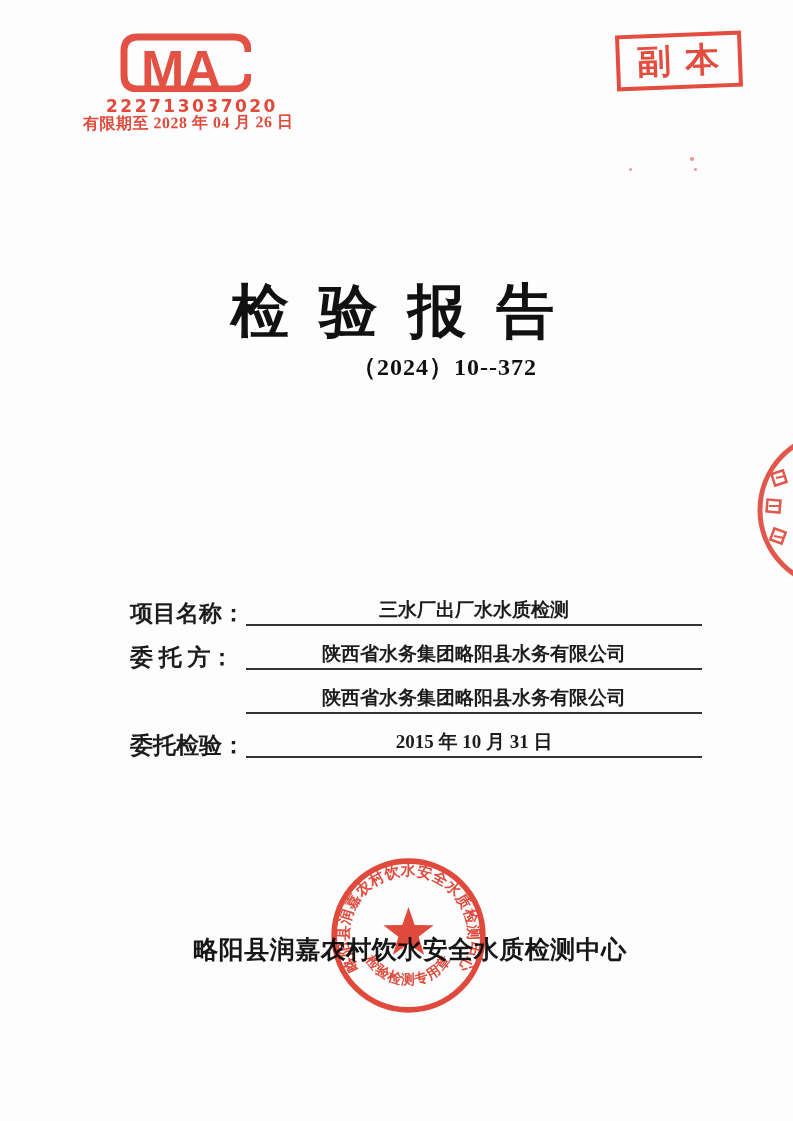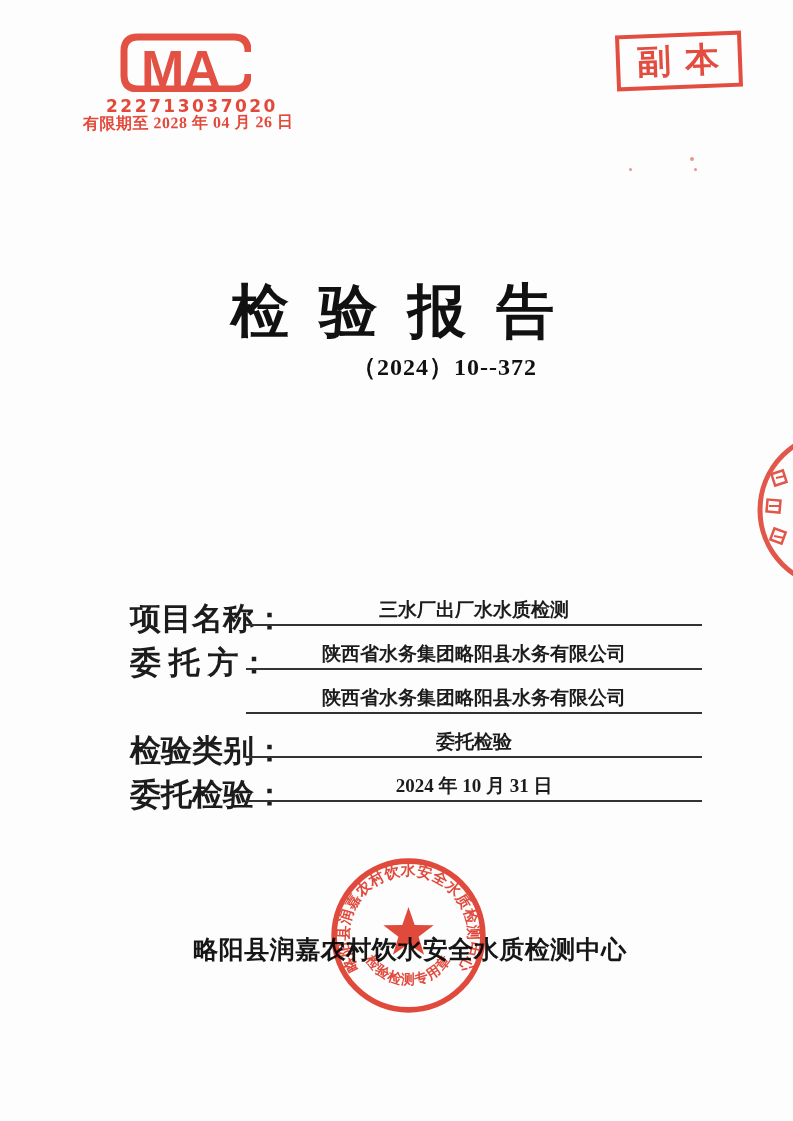--- a/index.html
+++ b/index.html
@@ -38,21 +38,21 @@
   }
   .doc-number{
     left:0;top:351px;width:100%;text-align:center;
     font-size:24px;font-weight:bold;letter-spacing:1px;color:#111;padding-left:48px;
   }
   
   .fields{left:130px;top:596px;width:572px;}
   .field-row{position:relative;height:30px;margin-bottom:14px;}
   .field-label{
     position:absolute;left:0;top:2px;
-    font-size:31px;font-weight:bold;white-space:nowrap;
+    font-size:23px;font-weight:bold;white-space:nowrap;
   }
   .field-value{
     position:absolute;left:116px;right:0;top:0;height:28px;
     border-bottom:2px solid #333;
     text-align:center;font-size:19px;font-weight:bold;line-height:28px;
     white-space:nowrap;
   }
   
   .footer-org{
     left:0;top:933px;width:820px;text-align:center;
@@ -86,26 +86,22 @@
     <span class="field-value">三水厂出厂水水质检测</span>
   </div>
   <div class="field-row">
     <span class="field-label">委 托 方：</span>
     <span class="field-value">陕西省水务集团略阳县水务有限公司</span>
   </div>
   <div class="field-row">
     <span class="field-value">陕西省水务集团略阳县水务有限公司</span>
   </div>
   <div class="field-row">
-    <span class="field-label">检验类别：</span>
-    <span class="field-value">委托检验</span>
-  </div>
-  <div class="field-row">
     <span class="field-label">委托检验：</span>
-    <span class="field-value">2024 年 10 月 31 日</span>
+    <span class="field-value">2015 年 10 月 31 日</span>
   </div>
 </div>
 
 <div class="abs footer-org">略阳县润嘉农村饮水安全水质检测中心</div>
 
 <svg class="abs round-seal" width="163" height="163" viewBox="0 0 160 160" aria-hidden="true">
   <defs>
     <path id="sealTopArc" d="M 33.5 116.3 A 59 59 0 1 1 126.5 116.3" fill="none"></path>
     <path id="sealBottomArc" d="M 37.6 102.5 A 48 48 0 0 0 122.4 102.5" fill="none"></path>
   </defs>

